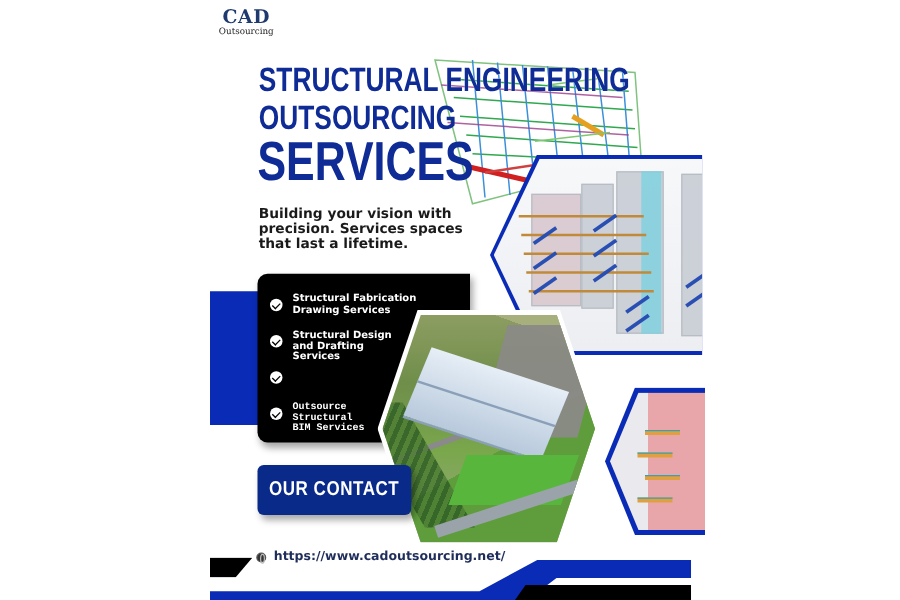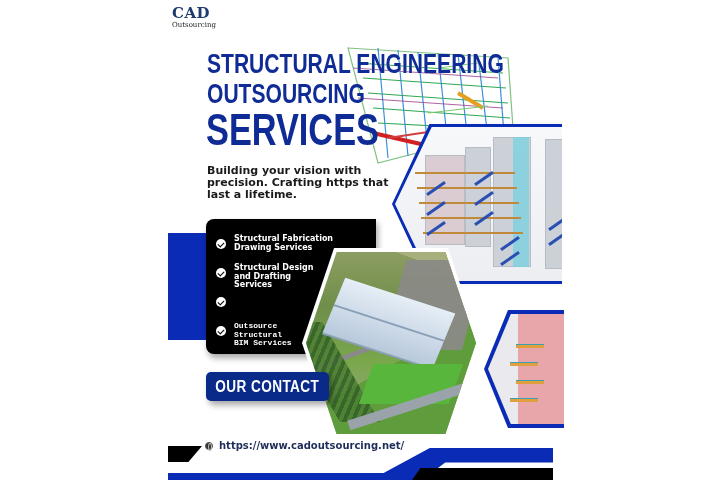--- a/index.html
+++ b/index.html
@@ -2,21 +2,21 @@
 <html><head>
 <meta charset="utf-8">
 <style>
   * { box-sizing: border-box; margin: 0; padding: 0; }
   html, body { width: 720px; height: 480px; background: #ffffff; overflow: hidden; }
   body { position: relative; font-family: "DejaVu Sans", sans-serif; }
 
   .poster { position: absolute; left: 165px; top: 0; width: 388px; height: 480px; background: #ffffff; overflow: hidden; }
 
   
-  .logo { position: absolute; left: 172px; top: 5px; width: 50px; }
+  .logo { position: absolute; left: 172px; top: 5px; width: 50px; text-align: center; }
   .logo-main { font-family: "DejaVu Serif", serif; font-size: 15px; font-weight: bold; color: #1f3a6e; letter-spacing: 0.5px; line-height: 16px; }
   .logo-sub { font-family: "DejaVu Serif", serif; font-size: 7px; color: #222; line-height: 9px; }
 
   
   .frame { position: absolute; left: 318px; top: 38px; width: 200px; height: 130px; }
   .title-l1 { position: absolute; left: 207px; top: 50px; font-size: 27px; line-height: 28px; transform: scaleX(0.78); transform-origin: left top; white-space: nowrap; font-family: "Liberation Sans", sans-serif; font-weight: bold; color: #0f2b95; text-shadow: 0 0 1px #fff; }
   .title-l2 { position: absolute; left: 207px; top: 80px; font-size: 27px; line-height: 28px; transform: scaleX(0.78); transform-origin: left top; white-space: nowrap; font-family: "Liberation Sans", sans-serif; font-weight: bold; color: #0f2b95; }
   .title-l3 { position: absolute; left: 206px; top: 108px; font-size: 44px; line-height: 44px; transform: scaleX(0.78); transform-origin: left top; white-space: nowrap; font-family: "Liberation Sans", sans-serif; font-weight: bold; color: #0f2b95; }
 
   .tagline { position: absolute; left: 207px; top: 165px; width: 190px; font-family: "DejaVu Sans", sans-serif; font-weight: bold; font-size: 11px; line-height: 12px; color: #1a1a1a; }
@@ -54,21 +54,21 @@
   .tower-cyan { position: absolute; background: rgba(120,210,225,0.75); }
   .stair { position: absolute; width: 22px; height: 3px; background: #2a4fb3; transform: rotate(-35deg); }
   .beam { position: absolute; height: 2px; background: #c08a3a; }
 
   
   .hex-bot { position: absolute; left: 484px; top: 310px; width: 80px; height: 118px; clip-path: polygon(30% 0%, 100% 0%, 100% 100%, 30% 100%, 0% 50%); background: #0a2bb5; }
   .hex-bot-inner { position: absolute; left: 4px; top: 4px; right: 0; bottom: 4px; clip-path: polygon(30% 0%, 100% 0%, 100% 100%, 30% 100%, 0% 50%); background: linear-gradient(90deg, #e9e9ee 0 40%, #e8a6aa 40% 100%); }
   .hex-bot-stair { position: absolute; left: 28px; width: 28px; height: 4px; background: #e0a040; border-top: 1px solid #3aa0b0; }
 
   
-  .cta { position: absolute; left: 206px; top: 372px; width: 123px; height: 29px; background: #0a2a8a; border-radius: 5px; box-shadow: 3px 4px 6px rgba(0,0,0,0.35); display: flex; align-items: center; justify-content: center; cursor: pointer; }
+  .cta { position: absolute; left: 206px; top: 372px; width: 123px; height: 40px; background: #0a2a8a; border-radius: 5px; box-shadow: 3px 4px 6px rgba(0,0,0,0.35); display: flex; align-items: center; justify-content: center; cursor: pointer; }
   .cta-label { font-family: "Liberation Sans", sans-serif; font-weight: bold; font-size: 16px; color: #ffffff; transform: scaleX(0.85); letter-spacing: 0.5px; white-space: nowrap; }
 
   
   .website { position: absolute; left: 205px; top: 440px; display: flex; align-items: center; }
   .globe { width: 8px; height: 8px; border-radius: 50%; background: #333; border: 1px solid #555; position: relative; }
   .globe::after { content: ""; position: absolute; left: 2px; top: 0; width: 2px; height: 6px; border-radius: 50%; border: 0.8px solid #bbb; }
   .website-url { margin-left: 6px; font-family: "DejaVu Sans", sans-serif; font-weight: bold; font-size: 10px; color: #1f2d5a; }
 
   
   .bottom-black-left { position: absolute; left: 168px; top: 446px; width: 34px; height: 16px; background: #000; clip-path: polygon(0 0, 100% 0, 60% 100%, 0 100%); }
@@ -121,21 +121,21 @@
     <div class="stair" style="left:78px;top:50px;"></div>
     <div class="stair" style="left:78px;top:70px;"></div>
     <div class="stair" style="left:78px;top:90px;"></div>
     <div class="stair" style="left:104px;top:115px;"></div>
     <div class="stair" style="left:104px;top:130px;"></div>
     <div class="stair" style="left:152px;top:95px;"></div>
     <div class="stair" style="left:152px;top:110px;"></div>
   </div>
 </div>
 
-<div class="tagline">Building your vision with precision. Crafting https that last a lifetime.</div>
+<div class="tagline">Building your vision with precision. Services spaces that last a lifetime.</div>
 
 <div class="blue-bar"></div>
 
 <div class="list-panel">
   <div class="list-item" style="top:45px;">
     <span class="check"></span>
     <span class="list-text" style="width:90px;">Structural Design and Drafting Services</span>
   </div>
   <div class="list-item" style="top:16px;">
     <span class="check"></span>

